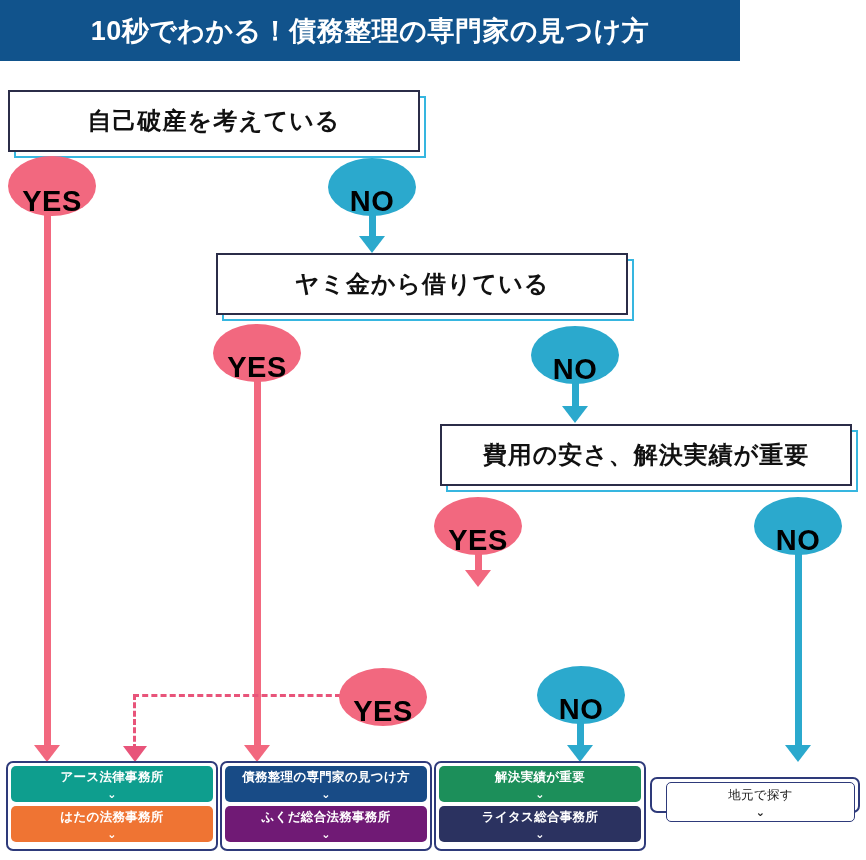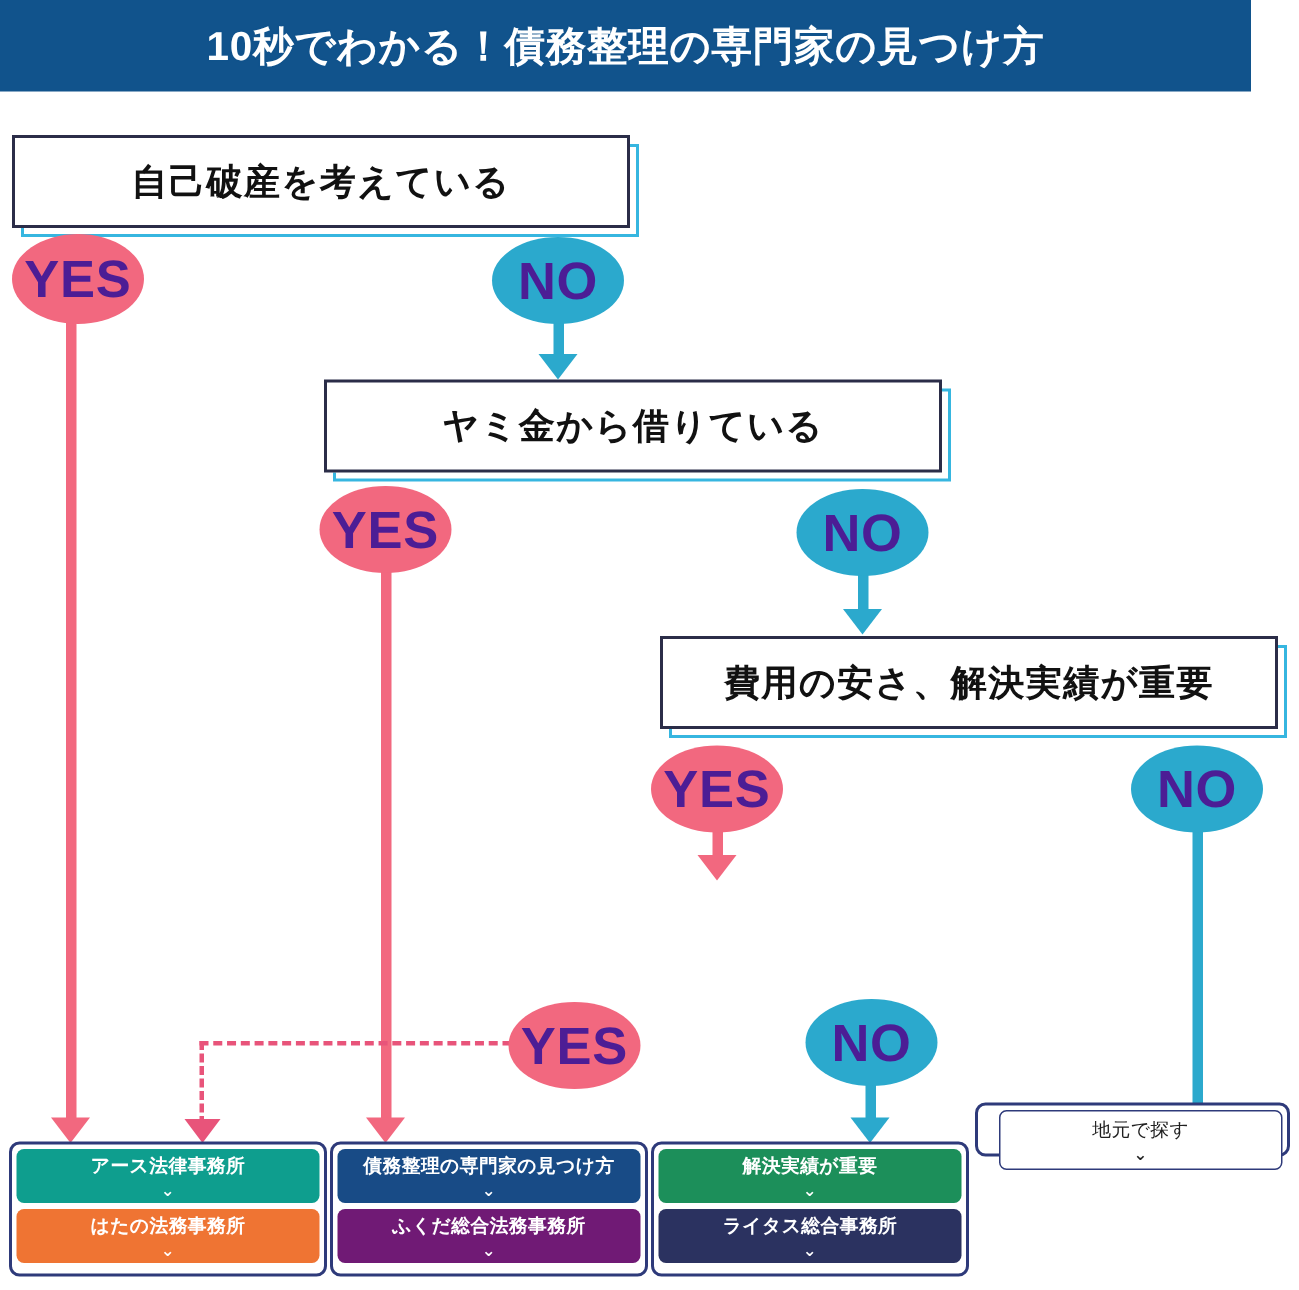--- a/index.html
+++ b/index.html
@@ -4,21 +4,21 @@
 <style>
   html,body{margin:0;padding:0;background:#ffffff;}
   body{
     font-family:"Liberation Sans","DejaVu Sans",sans-serif;
     width:866px;height:860px;position:relative;overflow:hidden;
   }
   #stage{position:relative;width:866px;height:860px;background:#fff;}
 
   
   .header{
-    position:absolute;left:0;top:0;width:834px;height:61px;
+    position:absolute;left:0;top:0;width:740px;height:61px;
     background:#11538c;display:flex;align-items:center;justify-content:center;
   }
   .header-title{
     color:#ffffff;font-size:27px;font-weight:bold;letter-spacing:.5px;
     text-shadow:0 0 1px #11538c;white-space:nowrap;
   }
 
   
   .qbox{position:absolute;box-sizing:border-box;}
   .qbox .shadow{
@@ -30,22 +30,22 @@
     border:2px solid #2b2d48;background:#ffffff;box-sizing:border-box;
     display:flex;align-items:center;justify-content:center;text-align:center;
   }
   .qbox .qtext{
     color:#111111;font-weight:bold;font-size:24px;letter-spacing:1px;
     white-space:nowrap;position:relative;z-index:3;
   }
 
   
   .pill{
-    position:absolute;display:flex;align-items:center;justify-content:center;
-    border-radius:50%;color:#4c1d95;font-weight:bold;font-size:35px;
+    position:absolute;display:flex;align-items:flex-end;justify-content:center;
+    border-radius:50%;color:#000000;font-weight:bold;font-size:29px;
     letter-spacing:.5px;line-height:1;
   }
   .pill.yes{background:#f2687f;}
   .pill.no{background:#2ba9cd;}
 
   
   .line{position:absolute;}
   .line.pink{background:#f2687f;}
   .line.cyan{background:#2ba9cd;}
   .dash-h{position:absolute;height:0;border-top:3px dashed #e8547a;}
@@ -194,20 +194,20 @@
     <div class="cta" style="background:#1c8f5a;">
       <span>解決実績が重要</span>
       <span class="chev">⌄</span>
     </div>
     <div class="cta" style="background:#2b3260;">
       <span>ライタス総合事務所</span>
       <span class="chev">⌄</span>
     </div>
   </div>
 
-  <div class="col" style="left:650px;top:735px;width:210px;height:36px;padding-left:14px;">
+  <div class="col" style="left:650px;top:777px;width:210px;height:36px;padding-left:14px;">
     <div class="cta plain" style="height:40px;">
       <span>地元で探す</span>
       <span class="chev">⌄</span>
     </div>
   </div>
 
 </div>
 
 </body></html>

